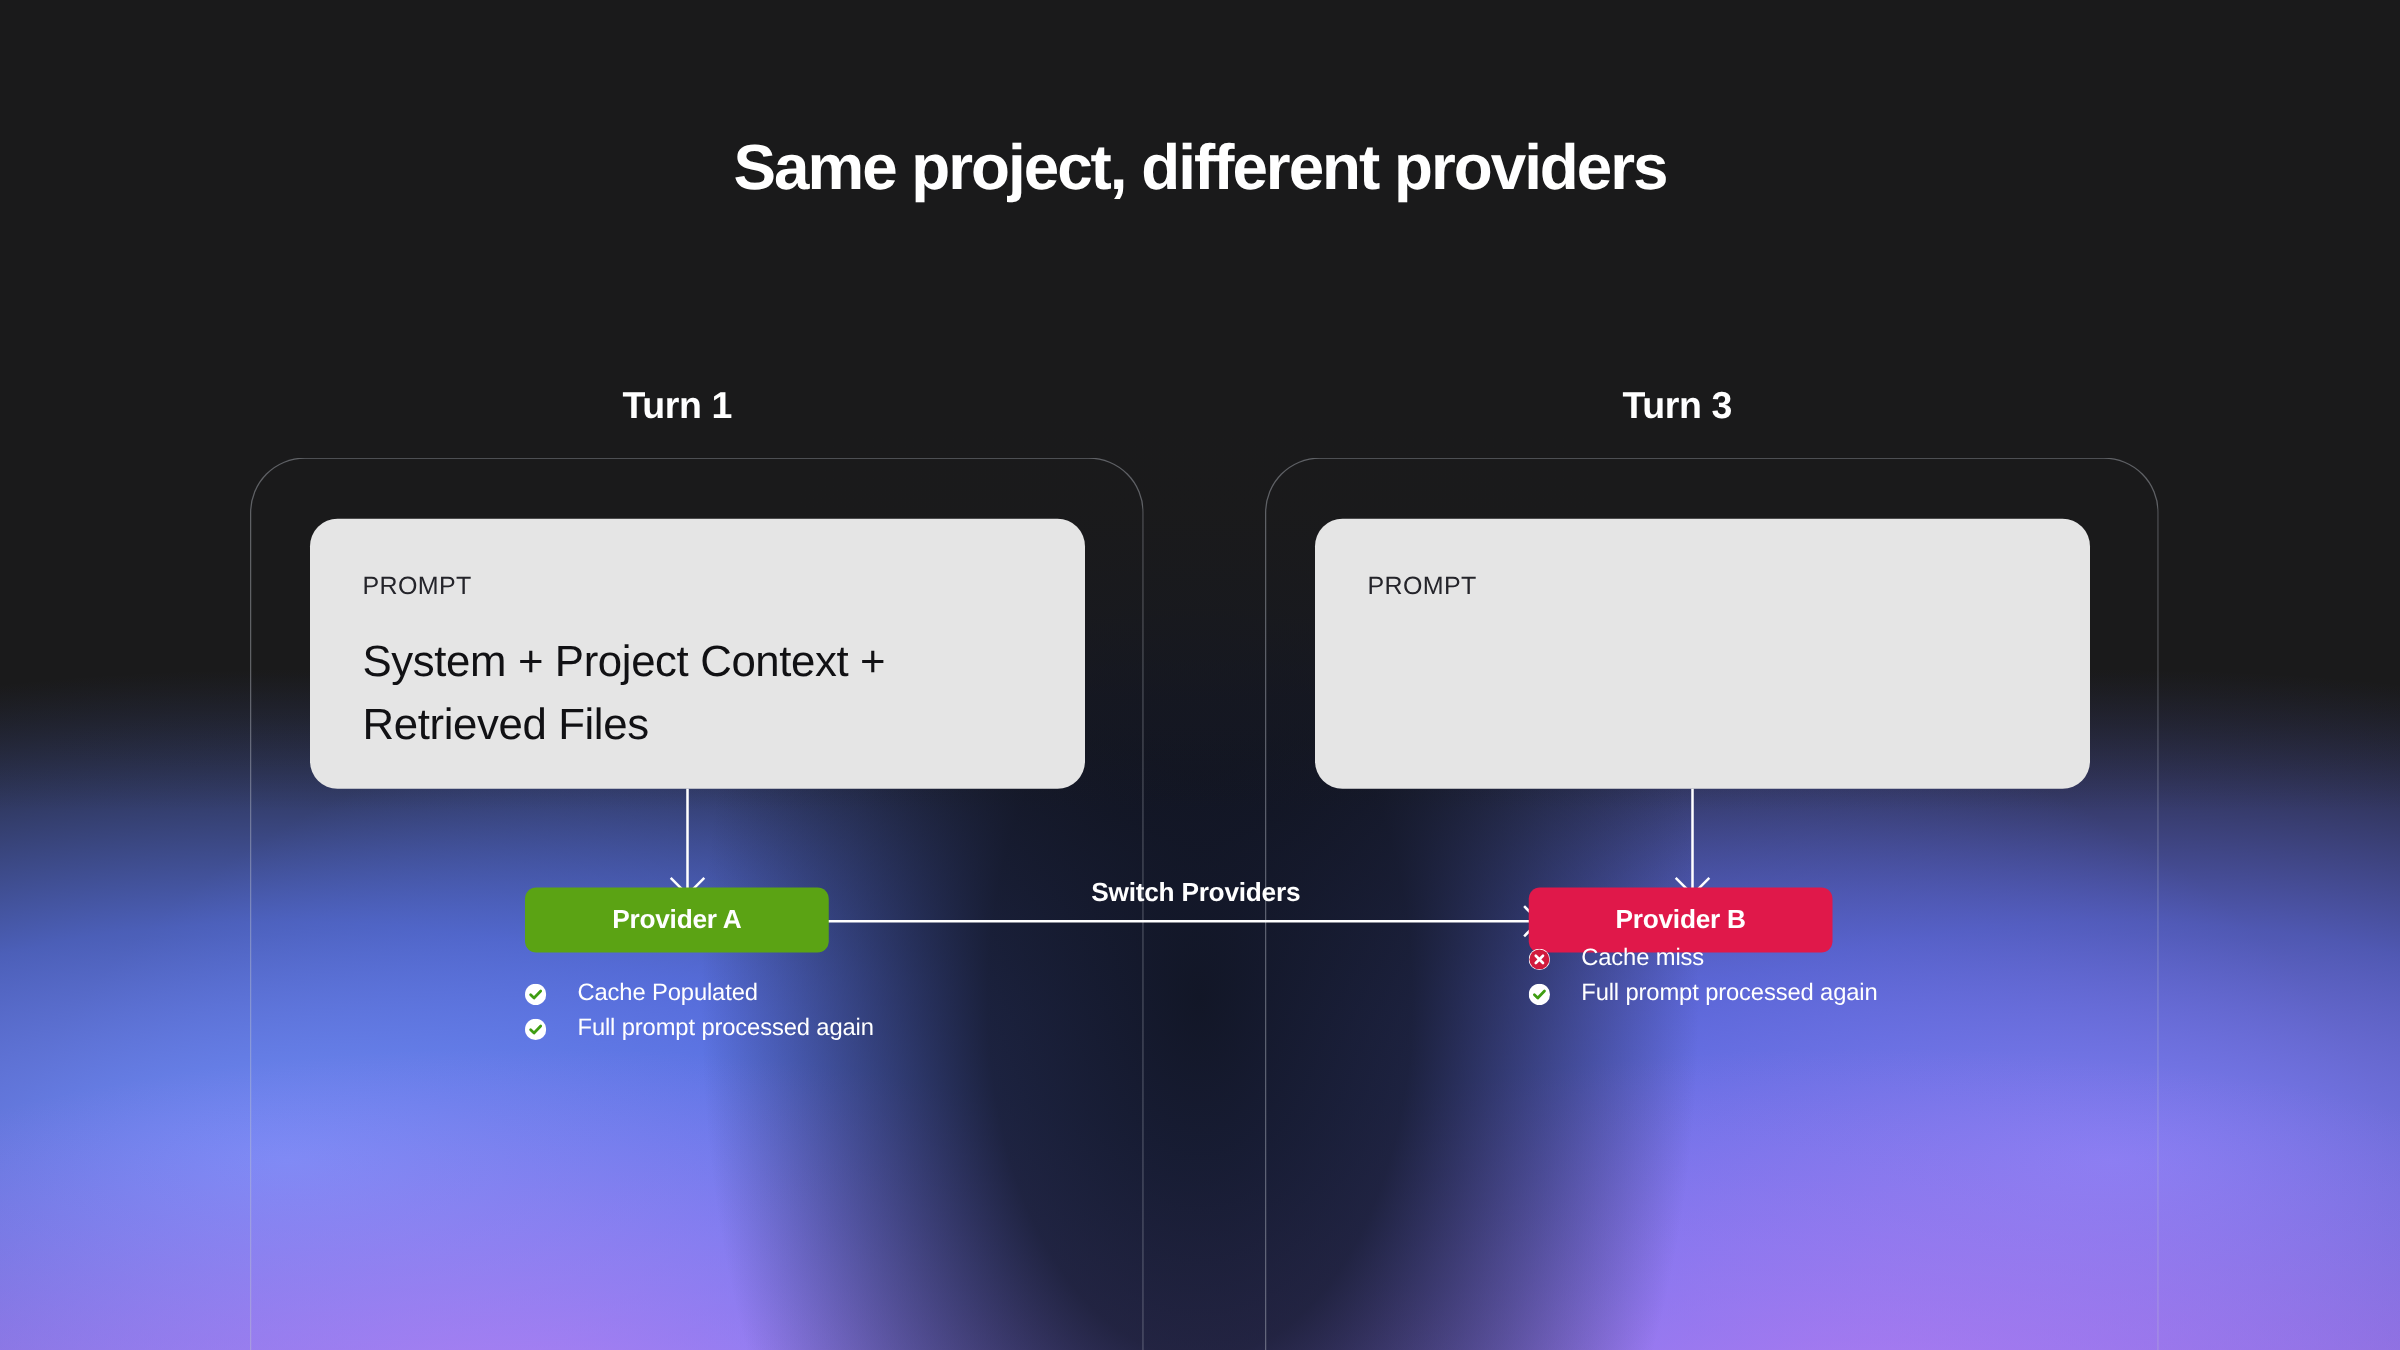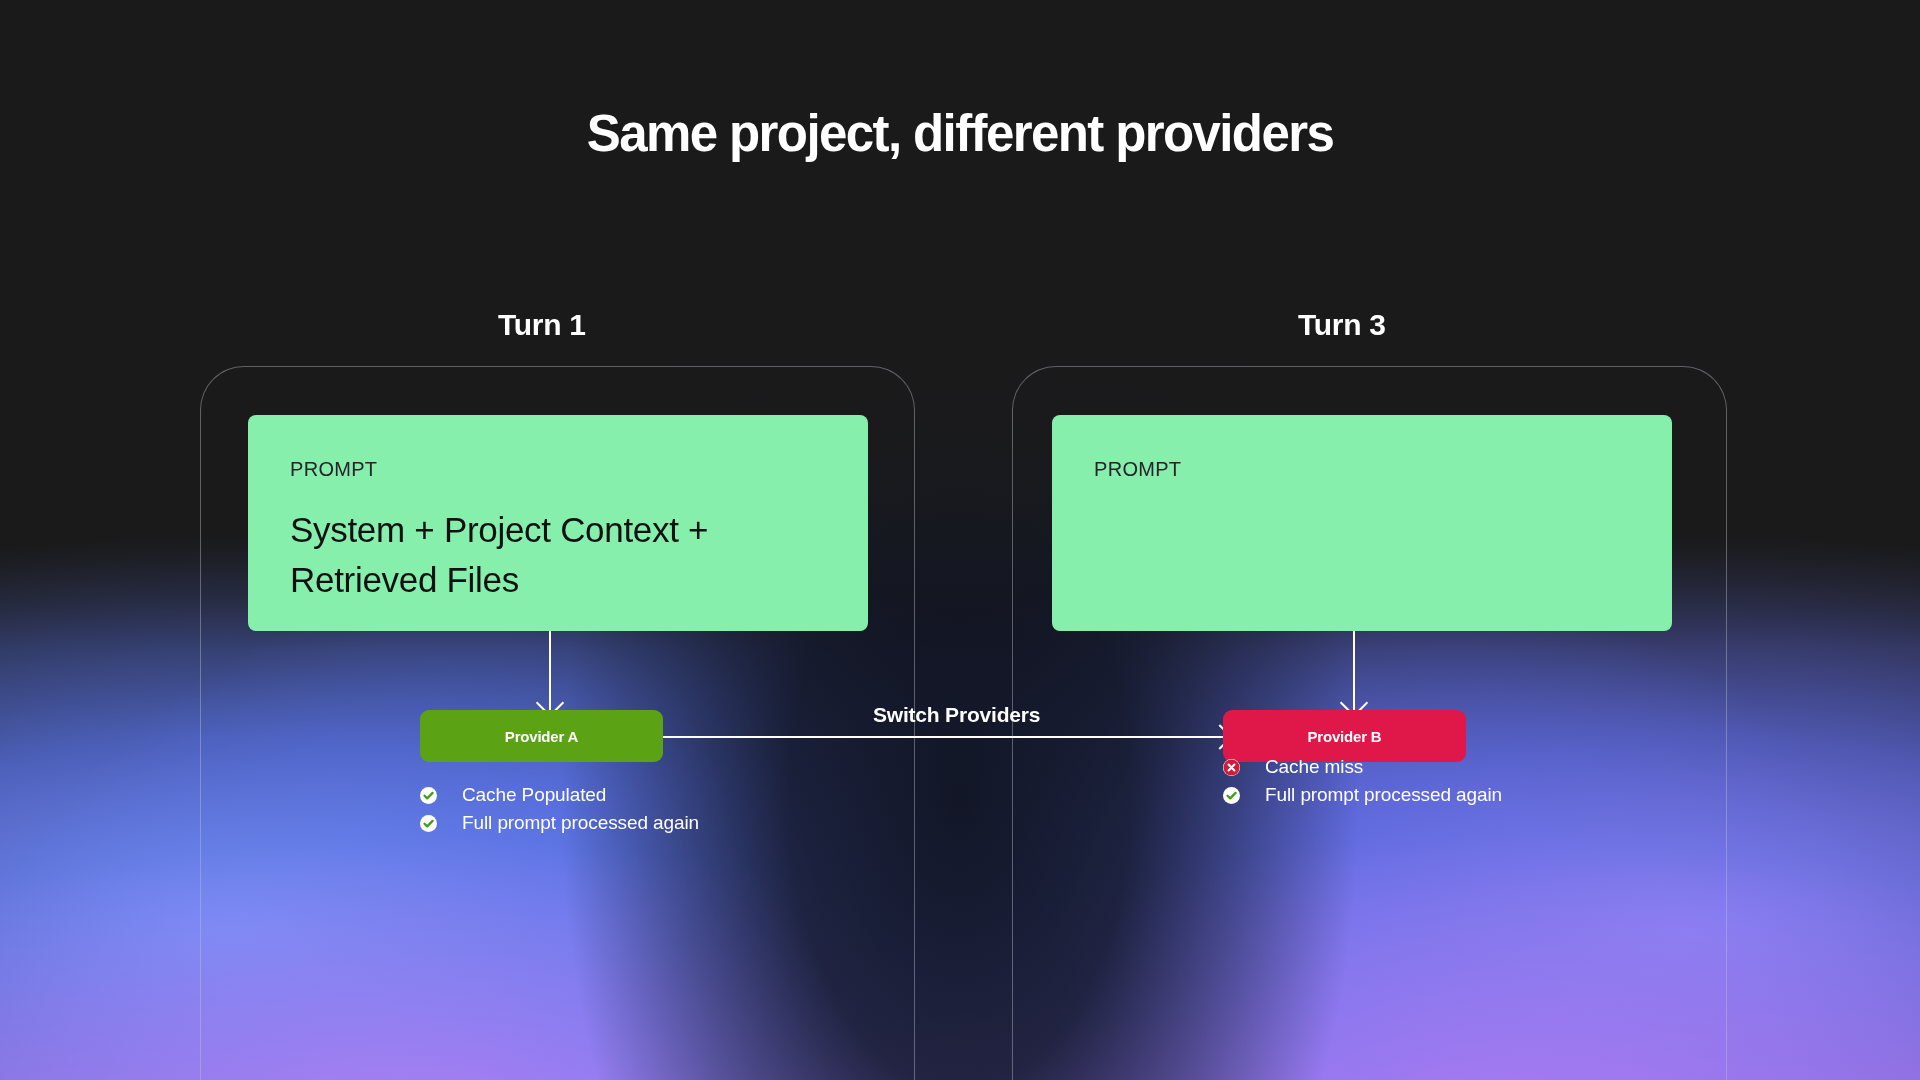--- a/index.html
+++ b/index.html
@@ -76,22 +76,22 @@
     border:1px solid rgba(190,195,205,0.42);
     border-radius:44px;
     border-bottom:none;
   }
   #panel-left  { left:200px;  top:366px; width:715px; height:760px; }
   #panel-right { left:1012px; top:366px; width:715px; height:760px; }
 
   
   .prompt-card {
     position:absolute;
-    background:#86efac;
-    border-radius:8px;
+    background:#e5e5e5;
+    border-radius:22px;
     padding:44px 42px 0 42px;
   }
   #prompt-card-left  { left:248px;  top:415px; width:620px; height:216px; }
   #prompt-card-right { left:1052px; top:415px; width:620px; height:216px; }
 
   .prompt-kicker {
     color:#24242a;
     font-size:20px;
     letter-spacing:0.3px;
     line-height:1;
@@ -149,21 +149,21 @@
     white-space:nowrap;
   }
 
   
   .provider {
     position:absolute;
     height:52px;
     border-radius:9px;
     display:flex; align-items:center; justify-content:center;
     color:#ffffff;
-    font-size:15px;
+    font-size:21px;
     font-weight:700;
     letter-spacing:-0.2px;
   }
   #provider-a { left:420px;  top:710px; width:243px; background:#5ba314; }
   #provider-b { left:1223px; top:710px; width:243px; background:#e0184a;text-align:right; }
 
   
   .status-list { position:absolute; }
   #status-list-left  { left:420px;  top:784px; }
   #status-list-right { left:1223px; top:756px; }

